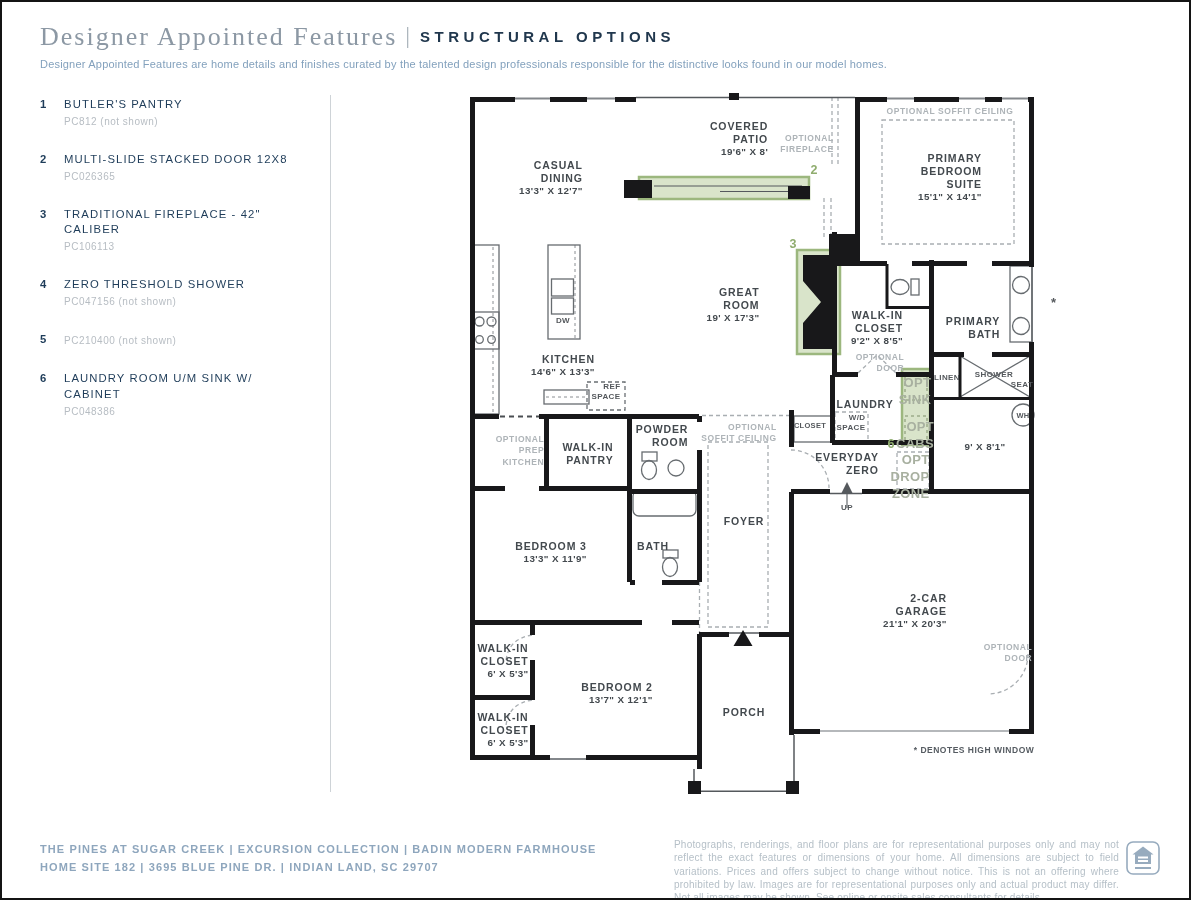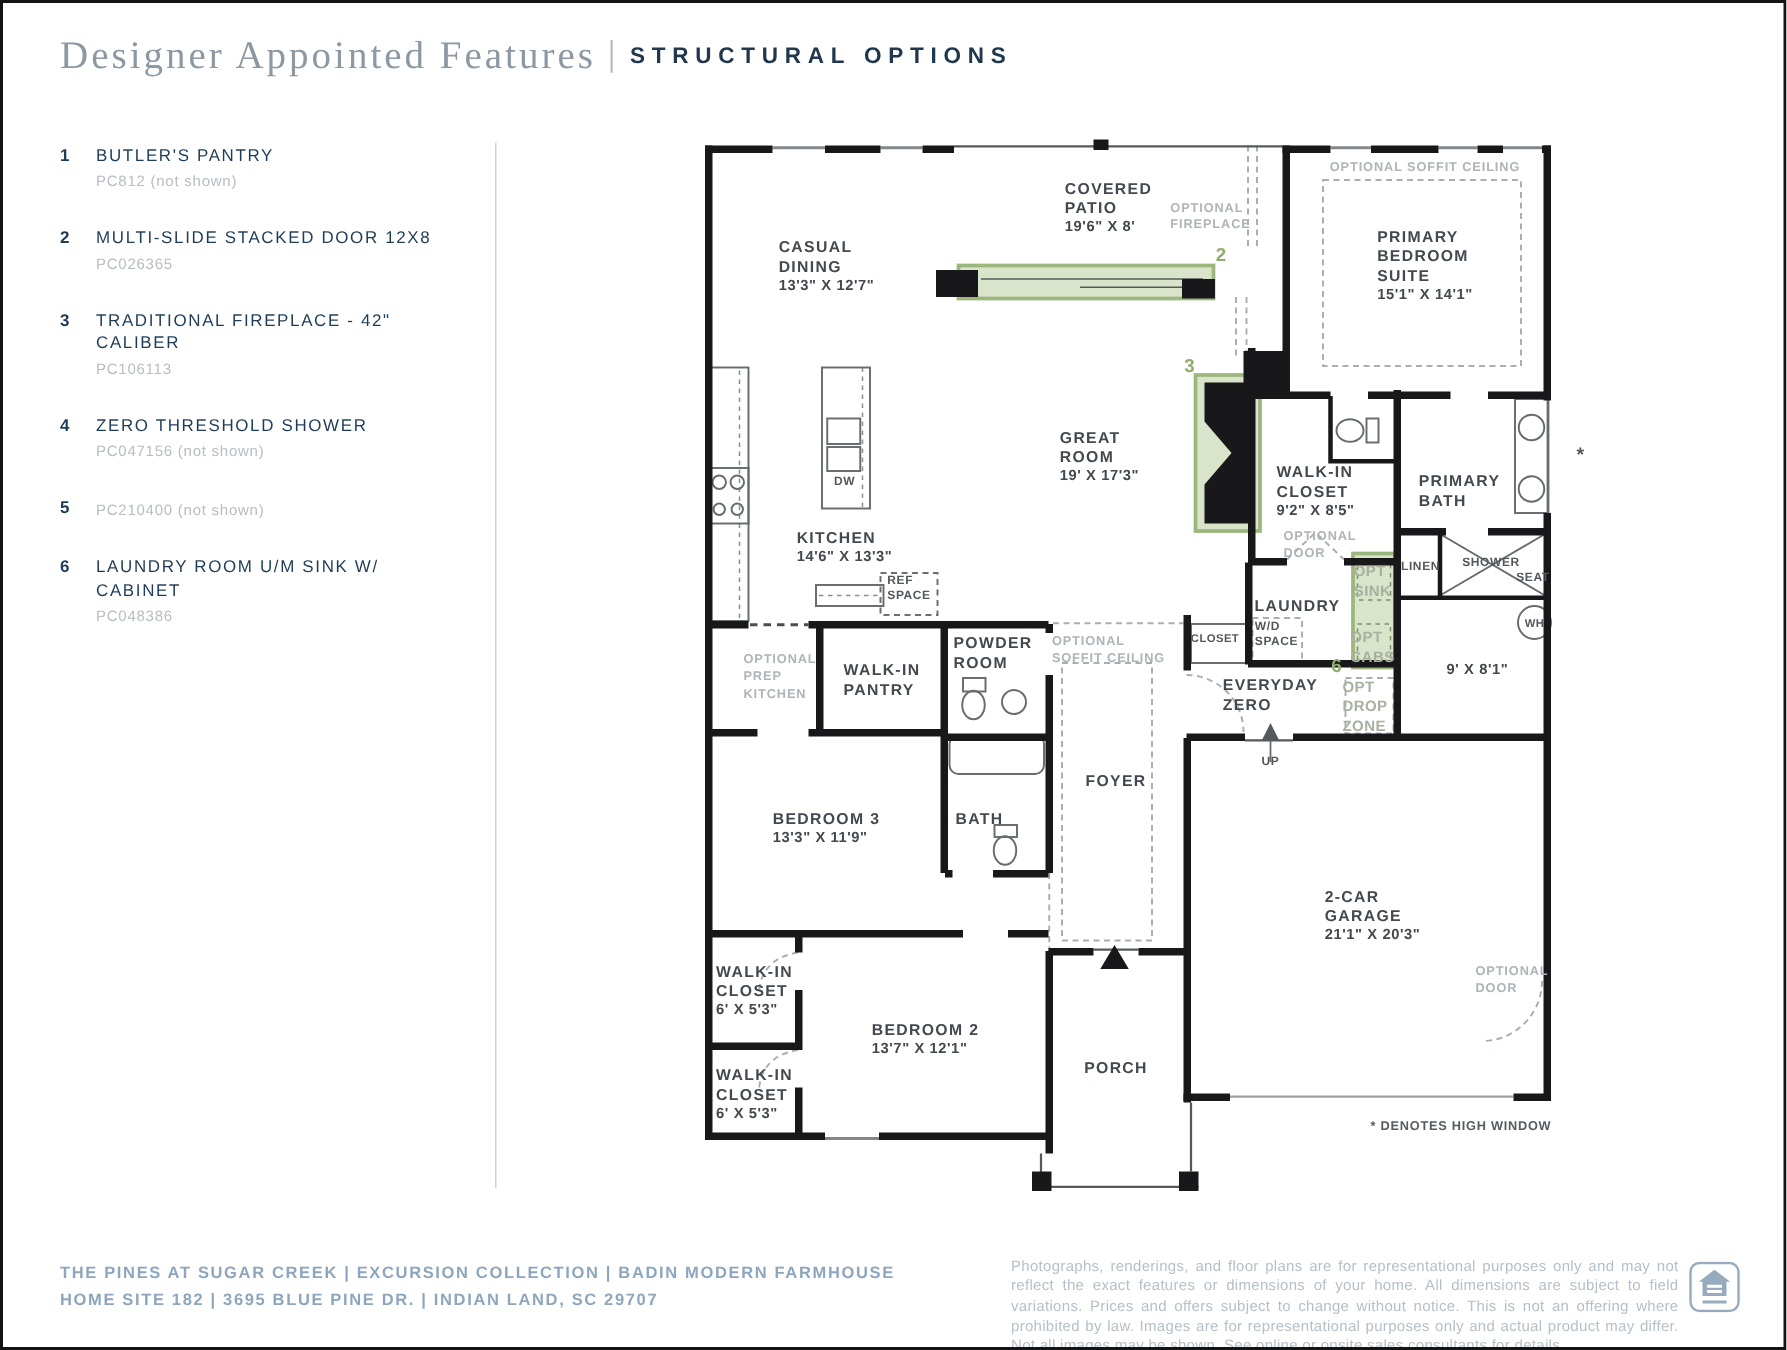--- a/index.html
+++ b/index.html
@@ -15,47 +15,48 @@
   .vdivider{position:absolute;left:328px;top:93px;width:1px;height:697px;background:#ced3d7;}
   .sidebar{position:absolute;left:38px;top:95px;width:272px;}
   .feat{display:flex;margin-bottom:25px;}
   .feat-num{width:24px;flex:none;font-size:11.3px;font-weight:700;color:#1e3c59;padding-top:1px;}
   .feat-body{width:248px;}
   .feat-title{font-size:11.3px;font-weight:400;color:#1e3c59;letter-spacing:1.1px;line-height:1.4;}
   .feat-code{font-size:10px;color:#b7bdc3;letter-spacing:.5px;margin-top:3px;}
   
   .plan{position:absolute;left:460px;top:88px;width:625px;height:717px;}
   .plan svg{position:absolute;left:0;top:0;}
-  .lb{position:absolute;transform:translateX(-50%);text-align:left;white-space:nowrap;
+  .lb{position:absolute;transform:translateX(-50%);text-align:right;white-space:nowrap;
       font-size:10.5px;font-weight:600;color:#43494e;letter-spacing:.9px;line-height:1.25;}
   .lb span{display:block;}
   .lb .dim{font-size:9.8px;letter-spacing:.4px;}
   .tiny{font-size:8px;letter-spacing:.4px;color:#54585c;}
   .tiny7{font-size:7.5px;letter-spacing:.3px;color:#54585c;}
   .opt{font-size:8.5px;font-weight:600;color:#aeb4b8;letter-spacing:.6px;line-height:1.35;}
-  .opt7{font-size:10px;font-weight:600;color:#a8b0a0;letter-spacing:.3px;line-height:1.3;}
+  .opt7{font-size:13px;font-weight:600;color:#a8b0a0;letter-spacing:.3px;line-height:1.3;}
   .note{font-size:8.5px;font-weight:600;color:#4c5358;letter-spacing:.4px;line-height:1.5;}
   .hwnote{font-size:8.5px;font-weight:600;color:#565c62;letter-spacing:.5px;}
   .mk{font-size:12.5px;font-weight:700;color:#90ad6f;letter-spacing:0;}
   .star{font-size:13px;font-weight:600;color:#55595d;}
   
   .foot-left{position:absolute;left:38px;top:839px;font-size:11px;font-weight:700;color:#8ea6bd;
              letter-spacing:1.1px;line-height:1.6;white-space:nowrap;}
   .foot-disc{position:absolute;left:672px;top:836px;width:445px;font-size:10px;color:#b6c0c8;
              line-height:1.33;text-align:justify;letter-spacing:.2px;}
   .foot-logo{position:absolute;left:1124px;top:839px;width:34px;height:34px;}
 </style>
 </head>
 <body>
 
 <div class="page">
 
   <div class="hdr">
     <span class="hdr-title">Designer Appointed Features</span><span class="hdr-sep">|</span><span class="hdr-tag">STRUCTURAL OPTIONS</span>
   </div>
+  <div class="hdr-desc">Designer Appointed Features are home details and finishes curated by the talented design professionals responsible for the distinctive looks found in our model homes.</div>
 
   <div class="vdivider"></div>
   <div class="sidebar">
     <div class="feat">
       <div class="feat-num">1</div>
       <div class="feat-body">
           <div class="feat-title">BUTLER'S PANTRY</div>
       <div class="feat-code">PC812 (not shown)</div>
         </div>
     </div>

